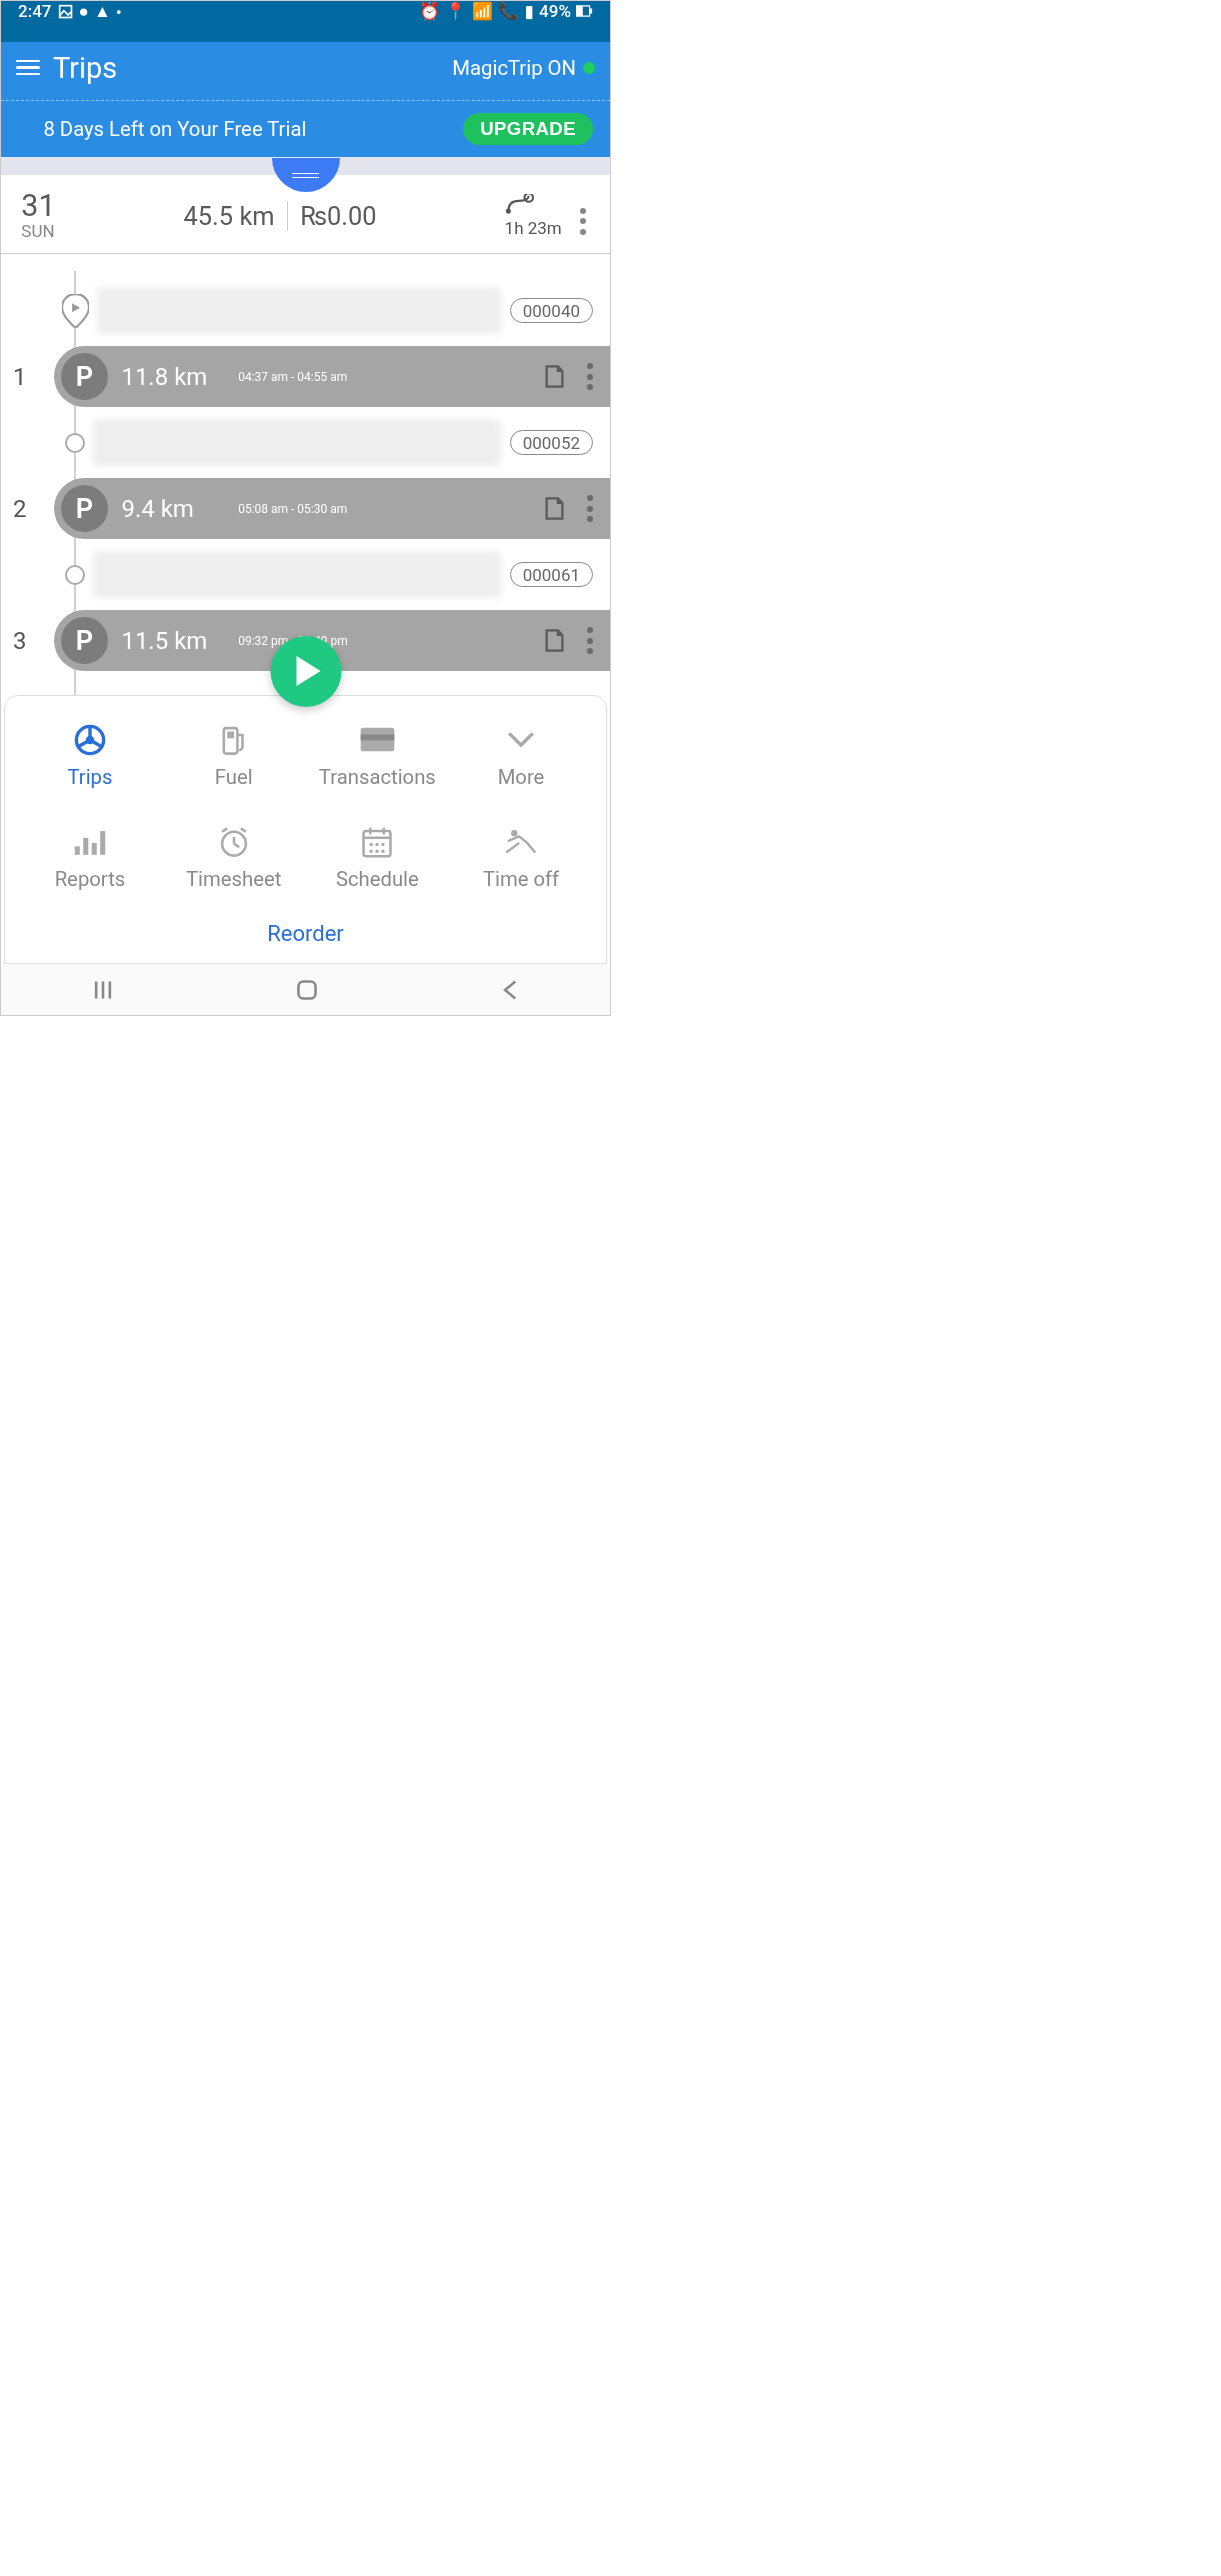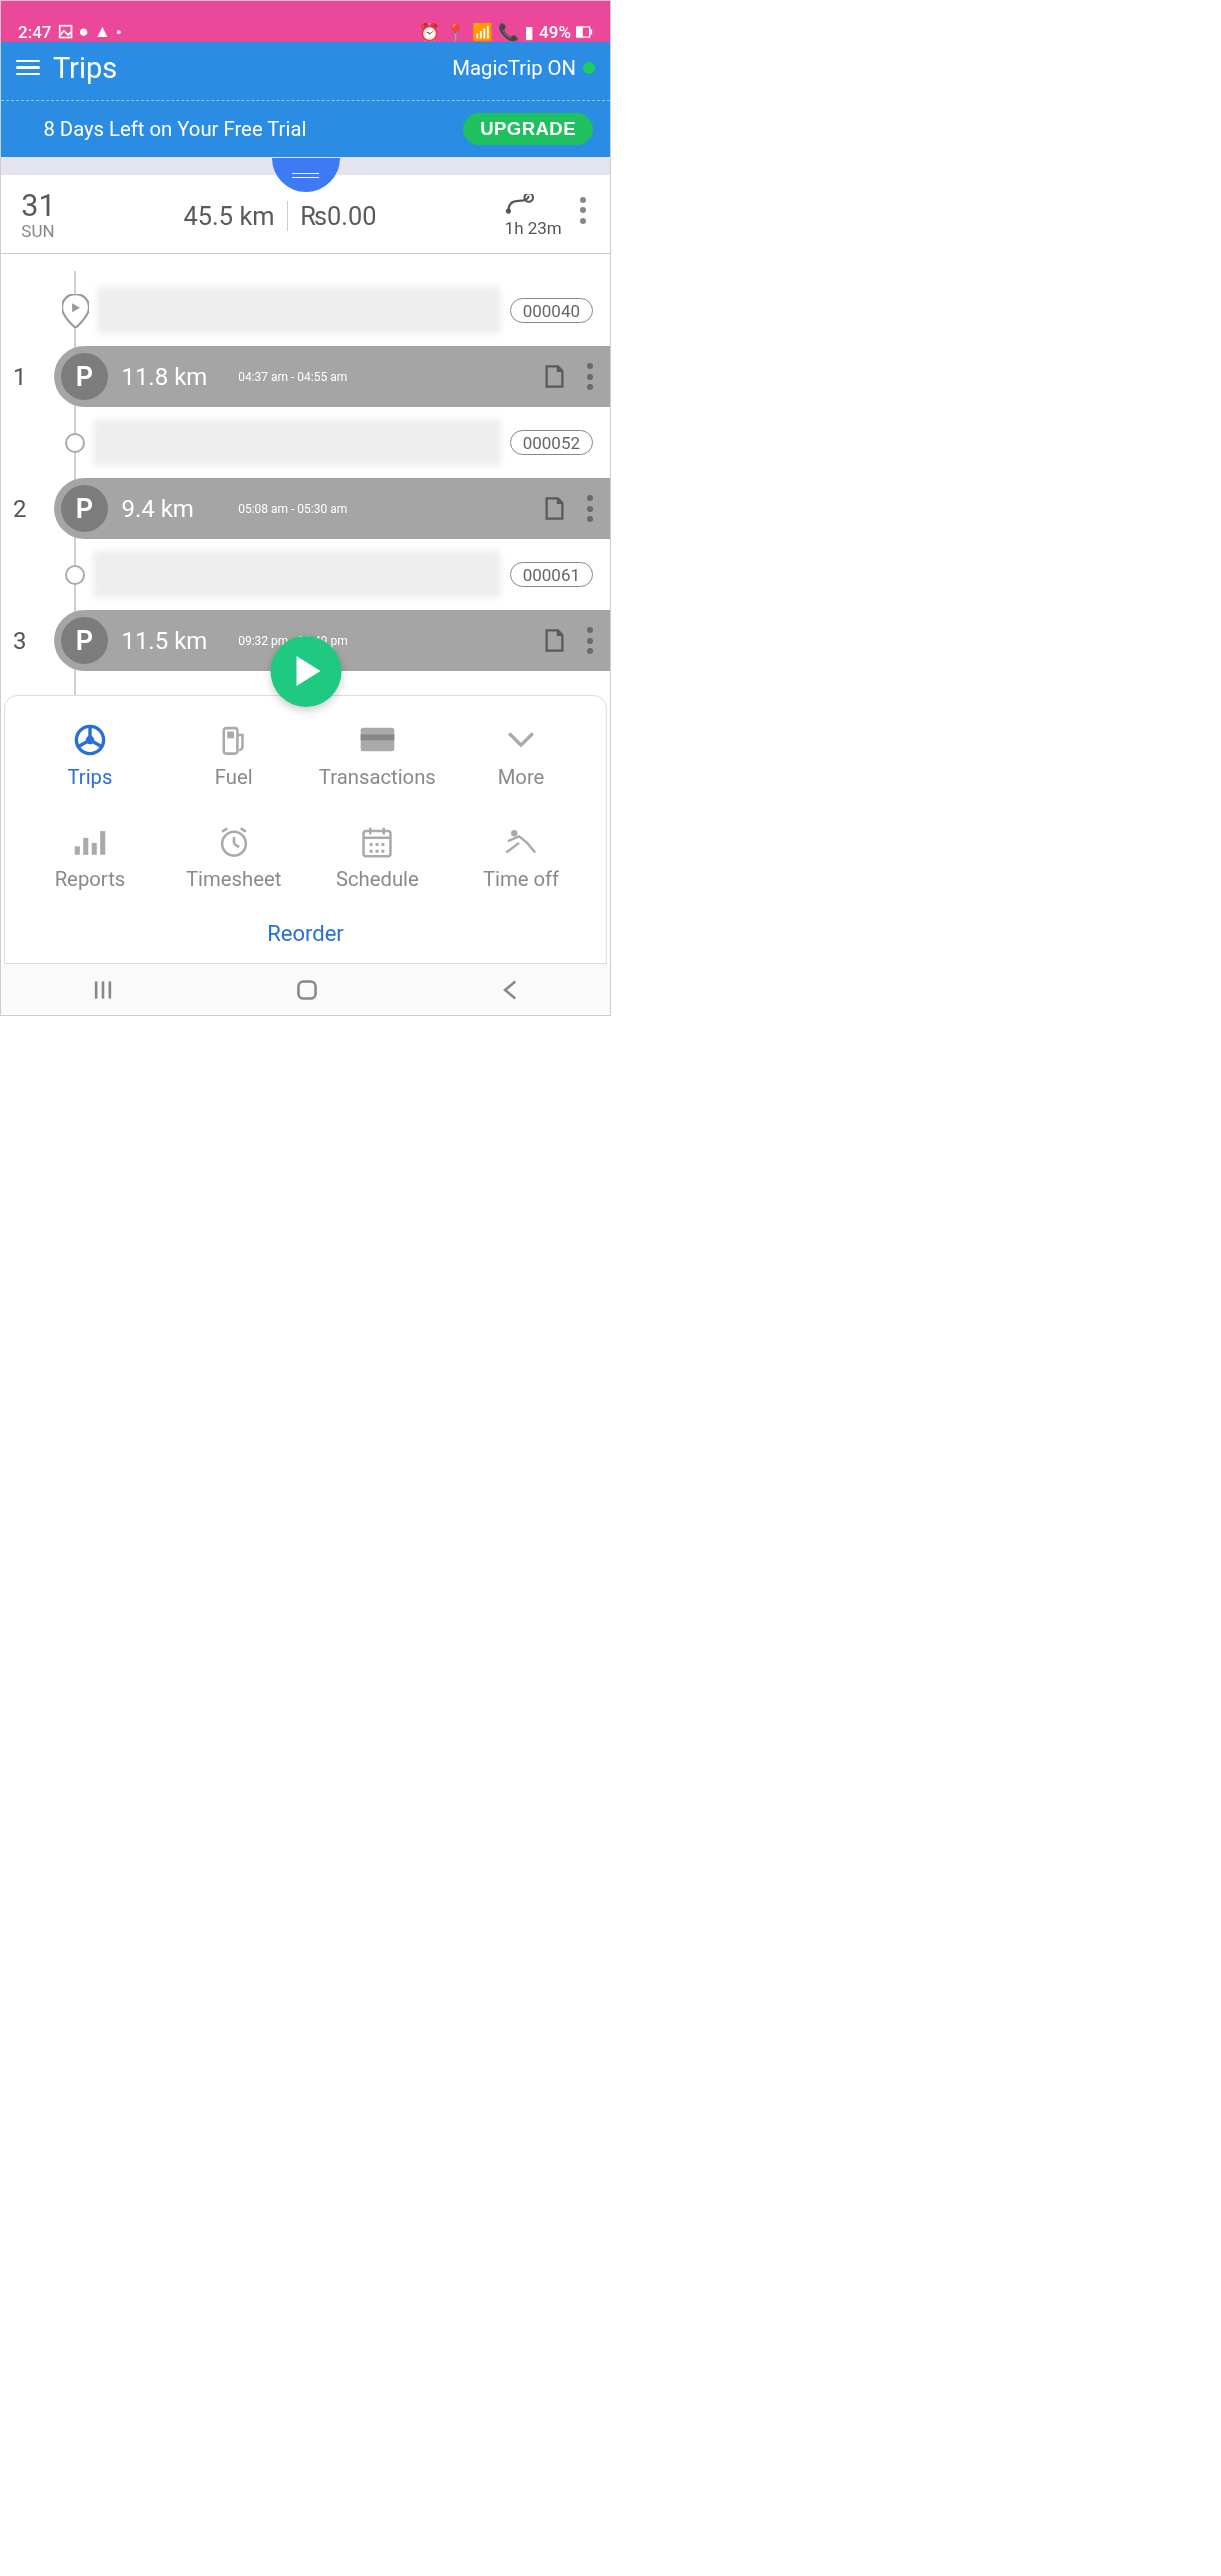--- a/index.html
+++ b/index.html
@@ -4,25 +4,25 @@
 <style>
   * { box-sizing: border-box; margin: 0; padding: 0; }
   body {
     font-family: -apple-system, BlinkMacSystemFont, "Segoe UI", Roboto, Helvetica, Arial, sans-serif;
     width: 611px;
     background: #fff;
     color: #333;
     border: 0.8px solid #ccc;
   }
   .status-bar {
-    background: #ec4899;
+    background: #0369a1;
     color: #fff;
     height: 41px;
     display: flex;
-    align-items: flex-end;
+    align-items: flex-start;
     padding: 0 17px;
     font-size: 17px;
     font-weight: 500;
   }
   .status-bar .time { margin-right: 6.8px; }
   .status-bar .left-icons { display:flex; gap:5.1px; align-items:center;}
   .status-bar .right-icons { margin-left: auto; display:flex; gap:5.1px; align-items:center;}
   .header {
     background: #2b8ce4;
     color: #fff;
@@ -112,21 +112,21 @@
     display:flex;
     align-items:center;
     padding: 15.2px 20.3px 12px;
     border-bottom:0.8px solid #ccc;
     gap:8.5px;
   }
   .day-date { font-size:30.5px; color:#5a5a5a; line-height:1;}
   .day-wday { font-size:17px; color:#888;}
   .day-center { flex:1; display:flex; justify-content:center; align-items:center; gap:12px; font-size:25.4px; color:#5a5a5a;}
   .sep { width:1.7px; height:30.5px; background:#ccc;}
-  .day-right { display:flex; align-items:flex-start; gap:15.2px;}
+  .day-right { display:flex; align-items:flex-end; gap:15.2px;}
   .duration { font-size:17px; color:#555; text-align:center;}
   .kebab { display:flex; flex-direction:column; gap:4.2px; padding:3.4px;}
   .kebab i { width:6px;height:6px;background:#888;border-radius:50%;display:block;}
 
   .timeline { padding: 21px 0 34px; position:relative;}
   .tl-line {
     position:absolute;
     left:73px;
     top:17px;
     bottom:0;

